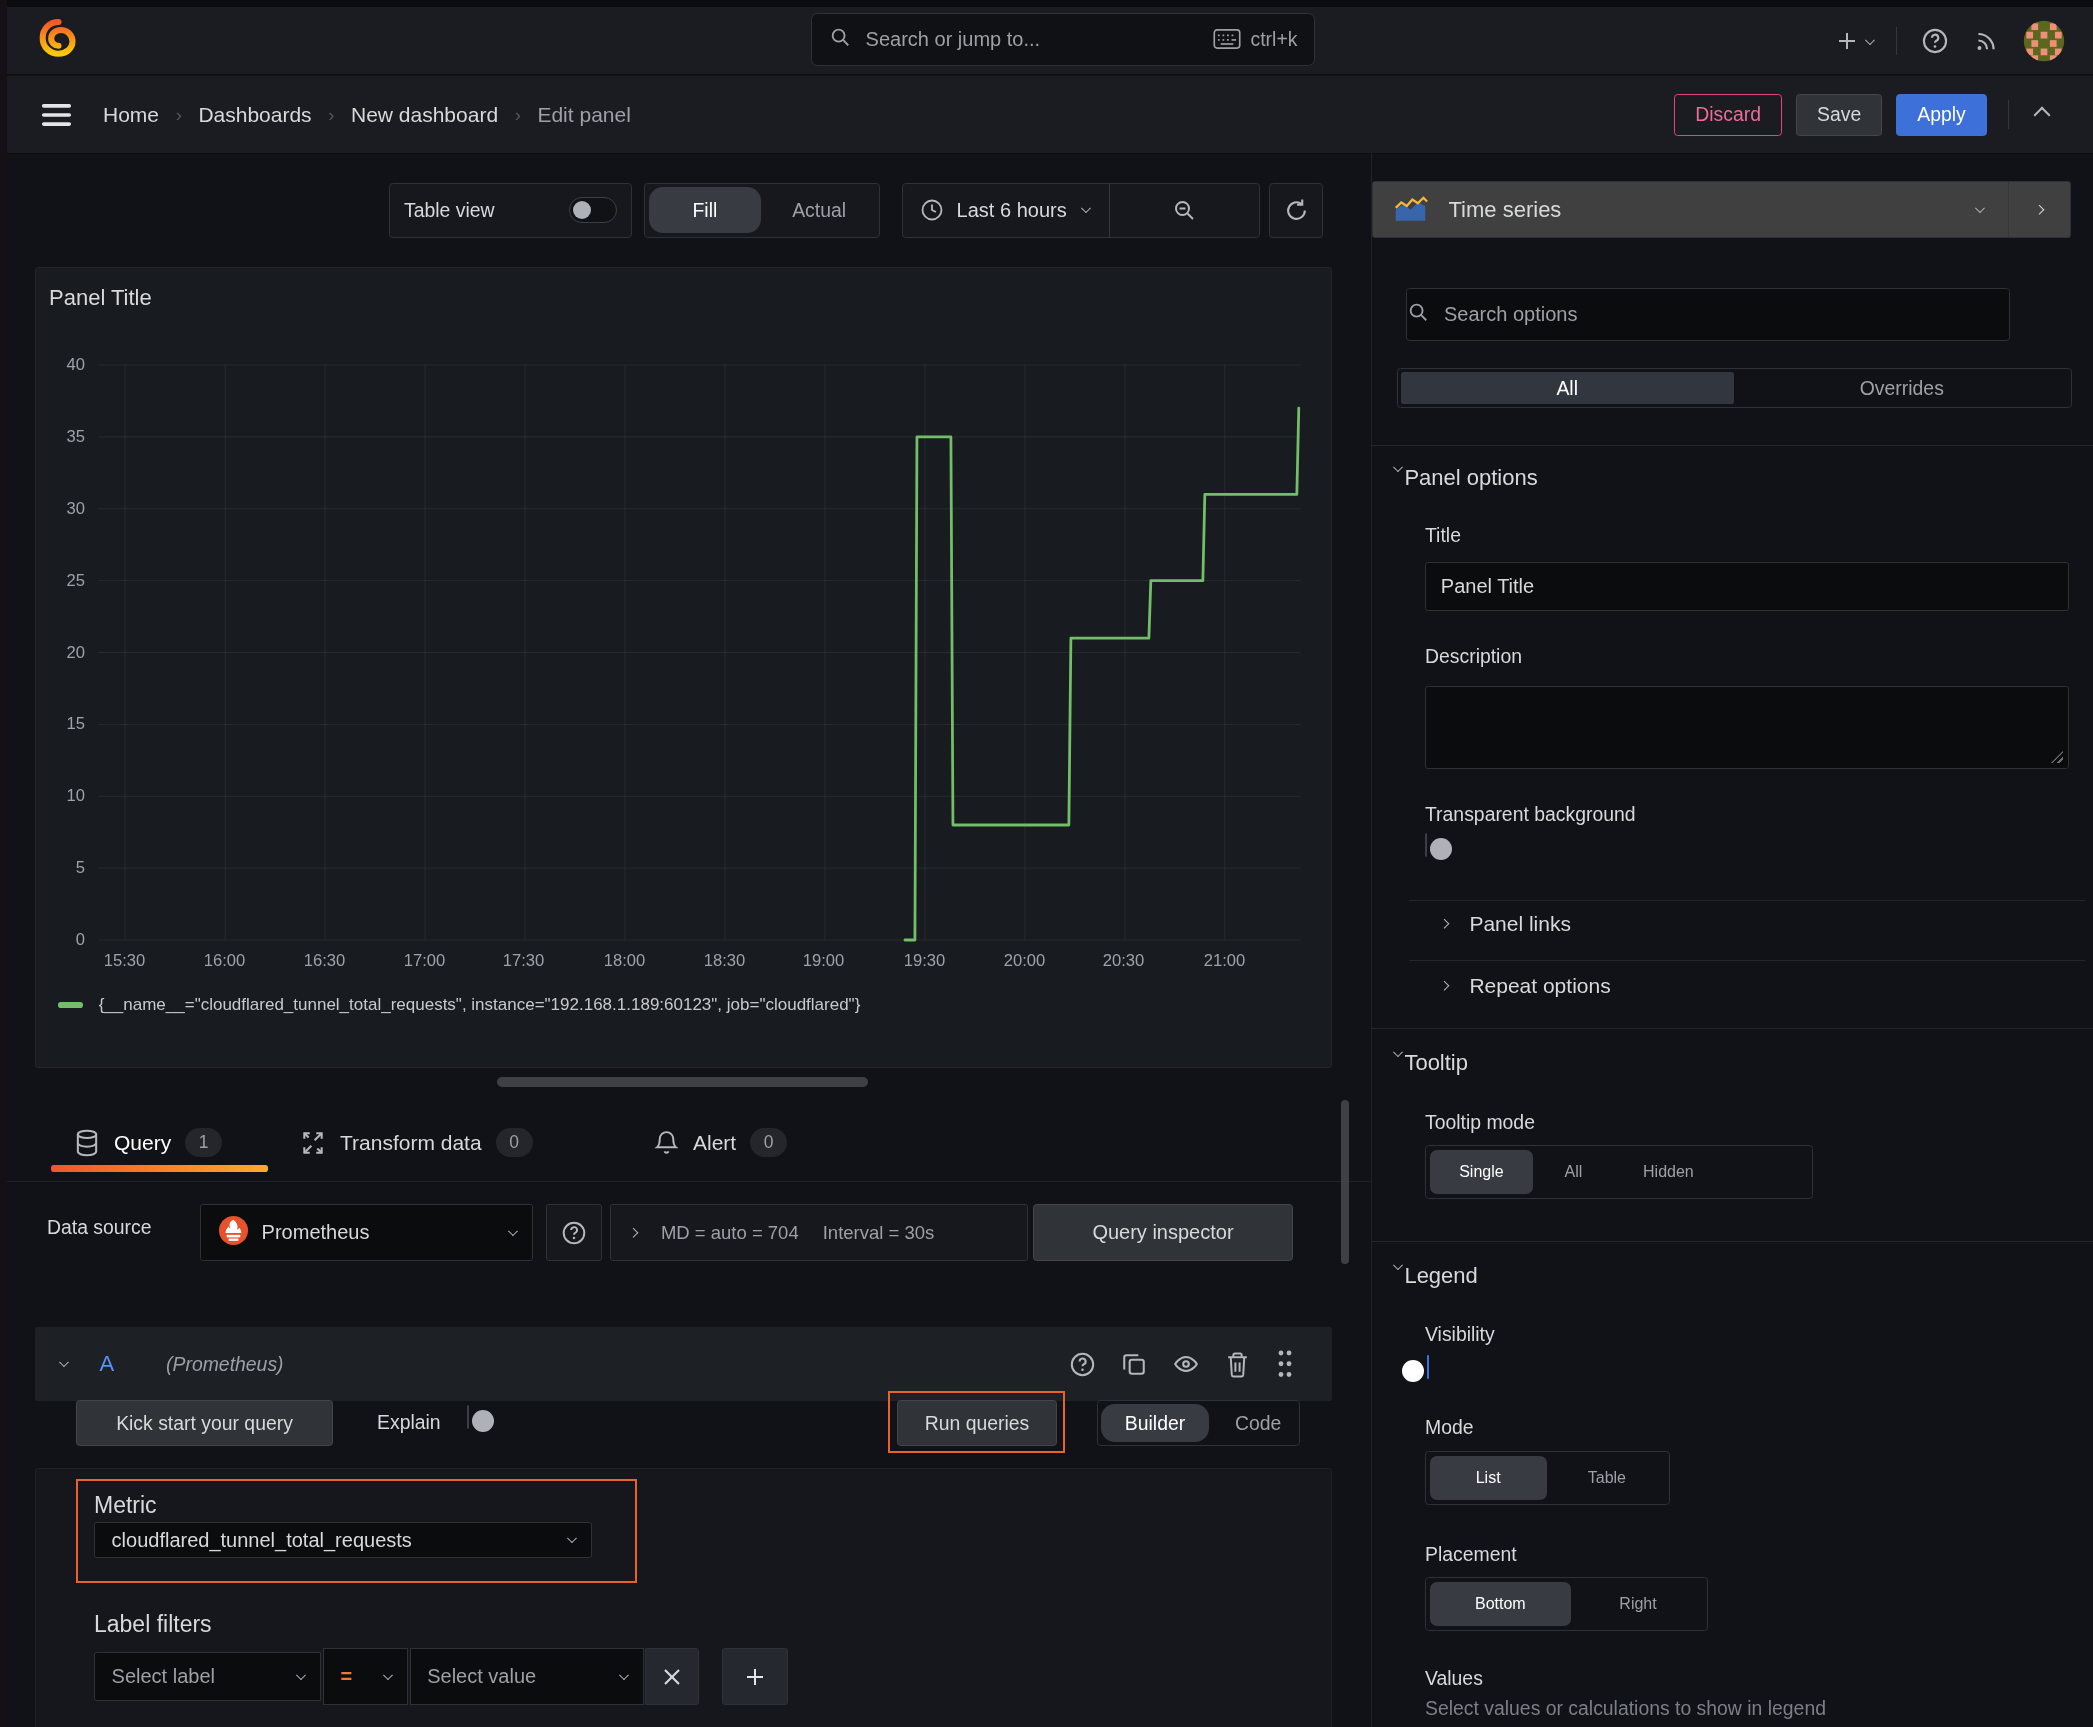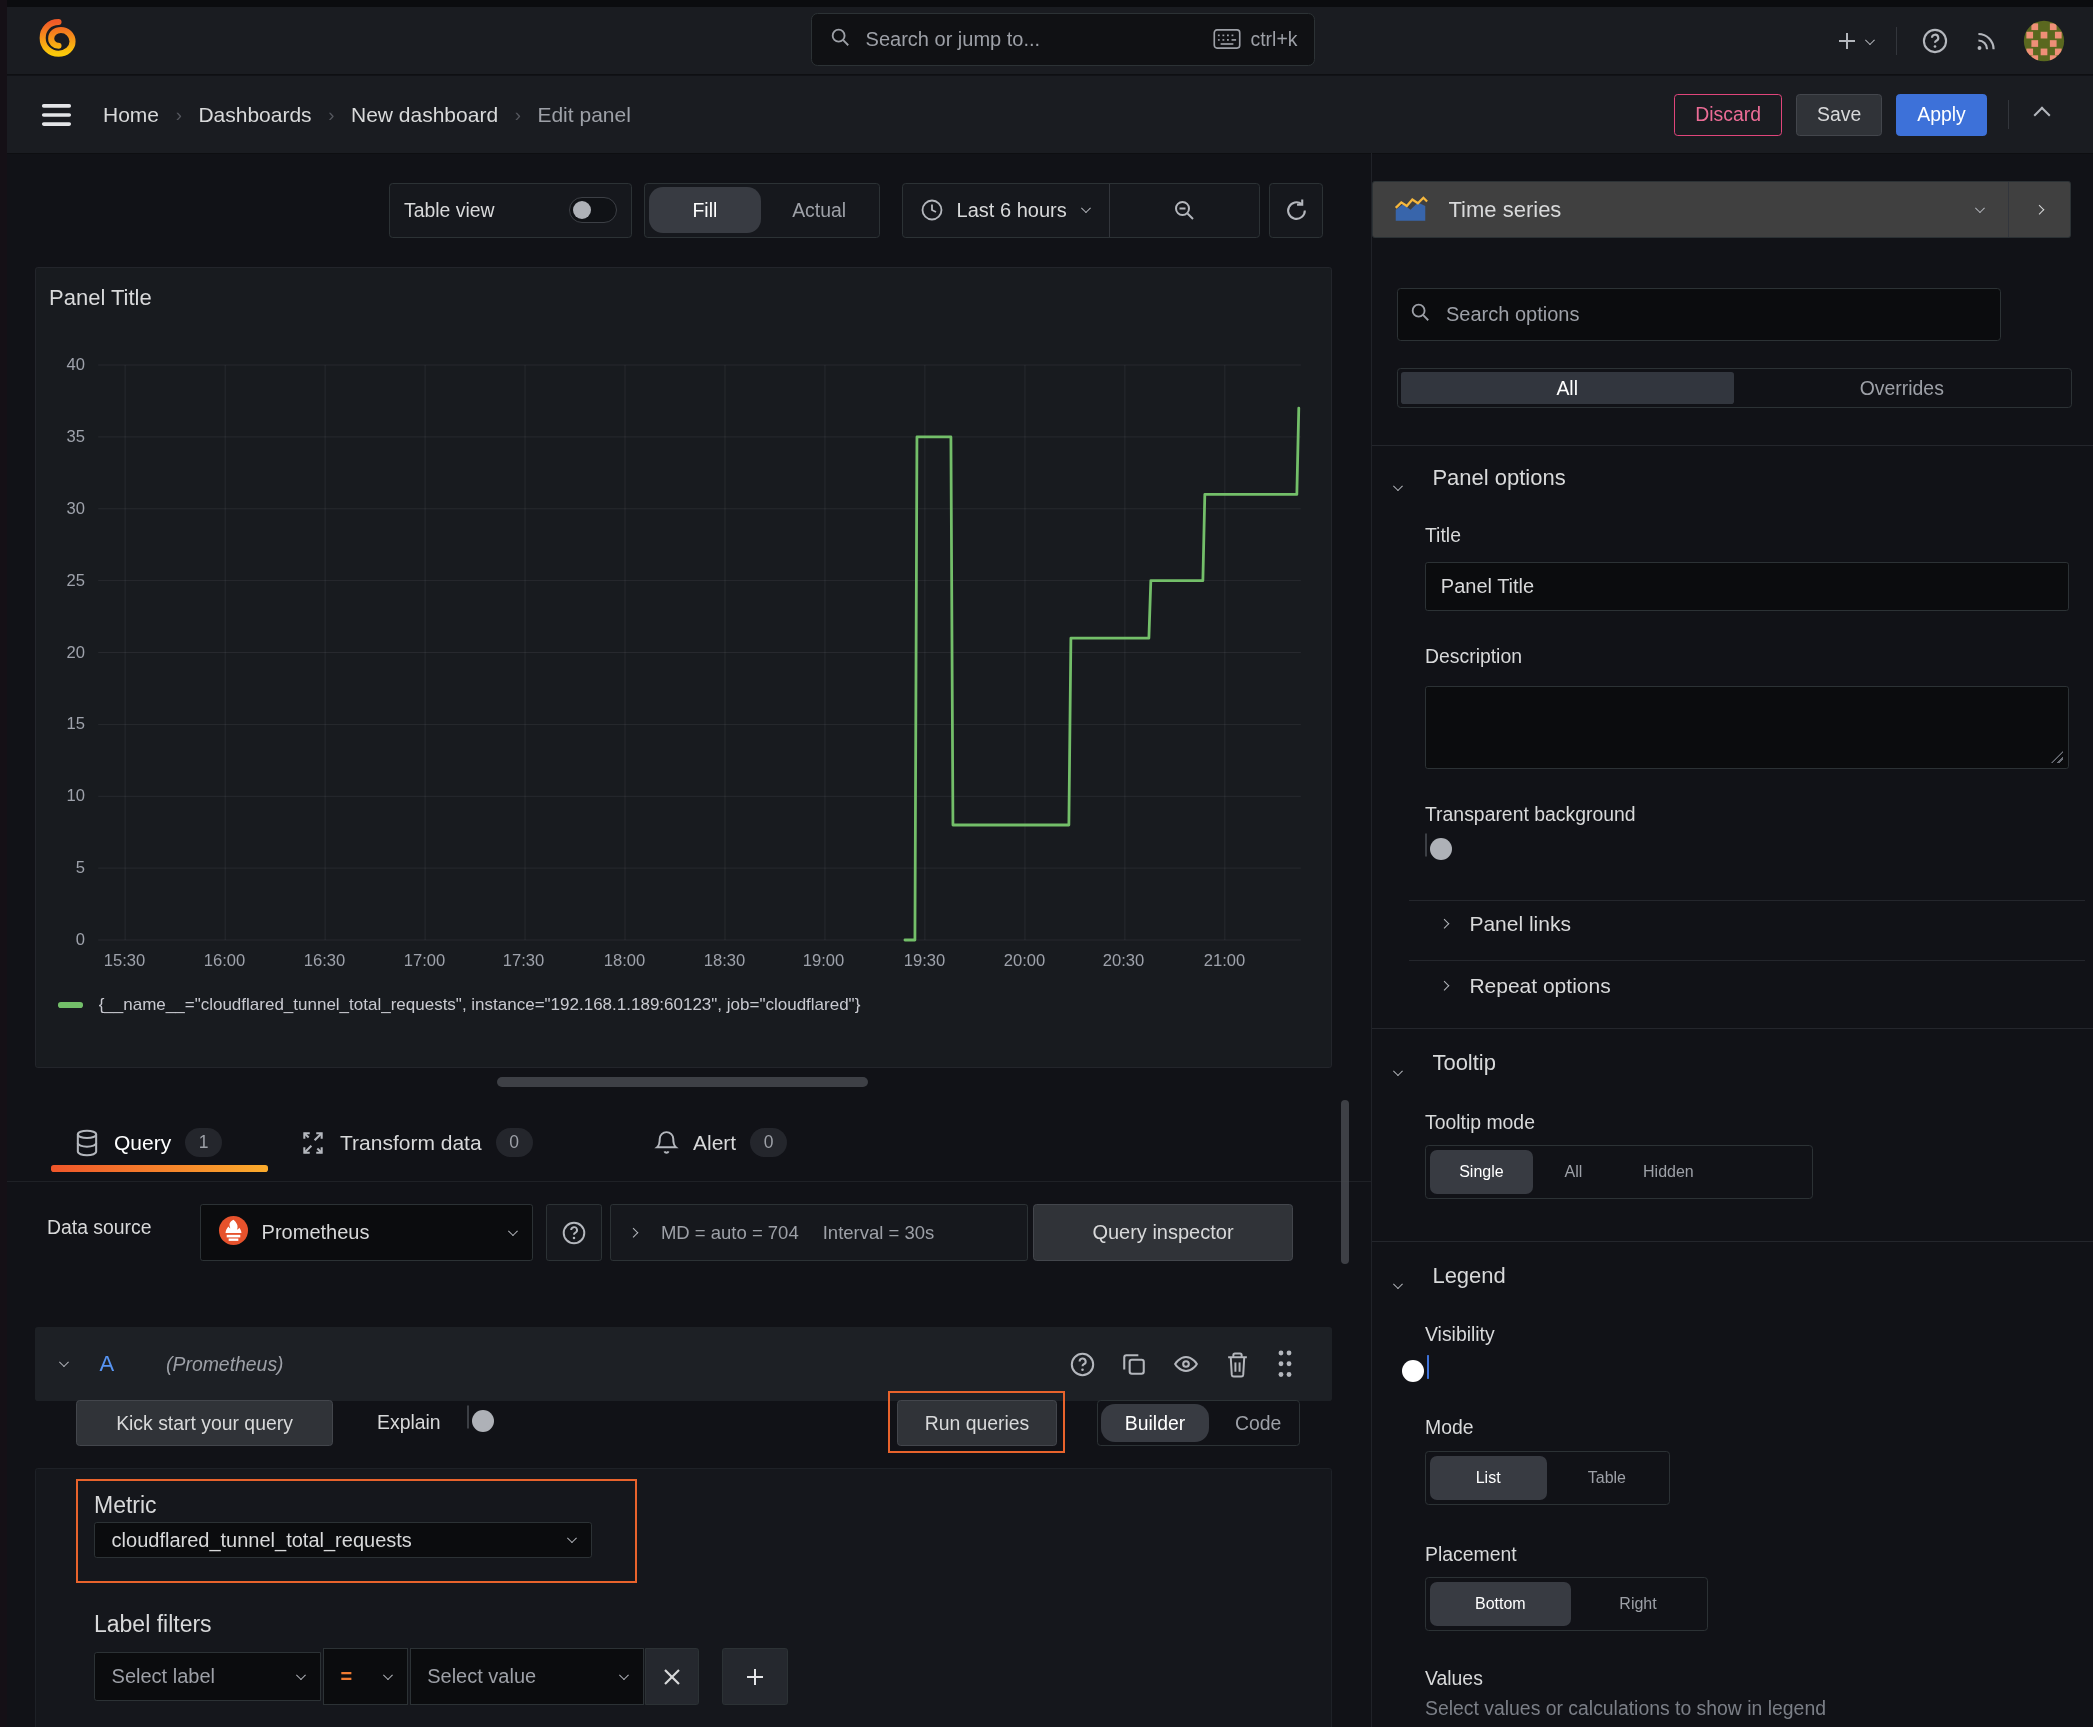--- a/index.html
+++ b/index.html
@@ -106,29 +106,29 @@
   .q-icons{margin-left:auto;display:flex;align-items:center;gap:25px;padding-right:37px;color:#b0b3b9}
   .q-body{position:absolute;left:35px;top:1315px;width:1297px;height:415px;background:var(--card2);
     border:0.9px solid #1e2127;border-radius:2.8px}
   .field-label{font-size:23px;color:var(--text)}
   .ring{position:absolute;border:2.8px solid var(--orange);z-index:40;pointer-events:none}
 
   
   .options{position:absolute;left:1371px;top:153px;width:723px;height:1575px;border-left:0.9px solid #202228}
   .viz-picker{position:absolute;left:0;top:28px;width:699px;height:57px;background:#404040;
     border:0.9px solid var(--border);border-radius:2.8px;display:flex;align-items:center;cursor:pointer}
-  .opt-search{position:absolute;left:25px;top:135px;width:604px;height:53px;background:var(--input);
-    border:0.9px solid var(--border);border-radius:3.7px;display:flex;align-items:center;gap:13px;padding:0 11px;color:var(--text2)}
+  .opt-search{position:absolute;left:34px;top:135px;width:604px;height:53px;background:var(--input);
+    border:0.9px solid var(--border);border-radius:3.7px;display:flex;align-items:center;gap:13px;padding:0 0;color:var(--text2)}
   .opt-search input{flex:1;background:transparent;border:none;outline:none;color:var(--text2);font-size:20px;font-family:"Liberation Sans",sans-serif}
   .opt-search input::placeholder{color:var(--text2)}
   .ov-tabs{position:absolute;left:25px;top:215px;width:675px;height:40px;border:0.9px solid var(--border);
     border-radius:3.7px;display:flex;padding:2.8px;gap:1.8px}
   .ov-tab{flex:1;display:flex;align-items:center;justify-content:center;color:var(--text2);border-radius:2.8px;font-size:19.4px;cursor:pointer}
   .ov-tab.sel{background:#32363e;color:#fff}
-  .sec-head{position:absolute;display:flex;align-items:flex-end;gap:32px;color:var(--text);font-size:22px;font-weight:500;cursor:pointer}
+  .sec-head{position:absolute;display:flex;align-items:flex-start;gap:4px;color:var(--text);font-size:22px;font-weight:500;cursor:pointer}
   .sec-head .chev{color:#b4b7bd}
   .sub-row{position:absolute;display:flex;align-items:center;gap:21px;color:var(--text);font-size:21px;font-weight:500;cursor:pointer}
   .opt-label{position:absolute;left:53px;font-size:19.4px;color:var(--text)}
   .opt-input{position:absolute;left:53px;width:644px;background:var(--input);border:0.9px solid var(--border);
     border-radius:2.8px;color:var(--text);font-size:20px;padding:0 14.8px;font-family:"Liberation Sans",sans-serif;outline:none}
   .opt-seg{position:absolute;left:53px;height:54px;border:0.9px solid var(--border);border-radius:3.7px;
     display:flex;padding:3.7px;gap:1.8px}
   .opt-seg .seg{font-size:16px;border-radius:7px;padding:0 29.5px}
   .resize-grip{position:absolute;right:4.6px;bottom:4.6px;width:13px;height:13px;
     background:repeating-linear-gradient(315deg,transparent,transparent 2.8px,#6a6e76 2.8px,#6a6e76 4.6px);

